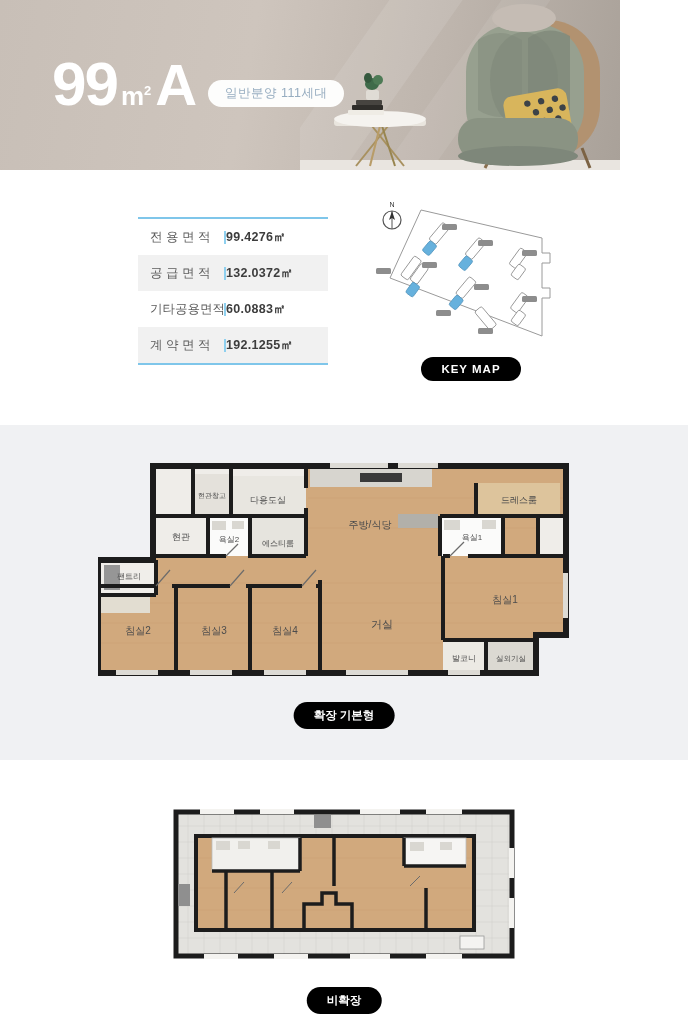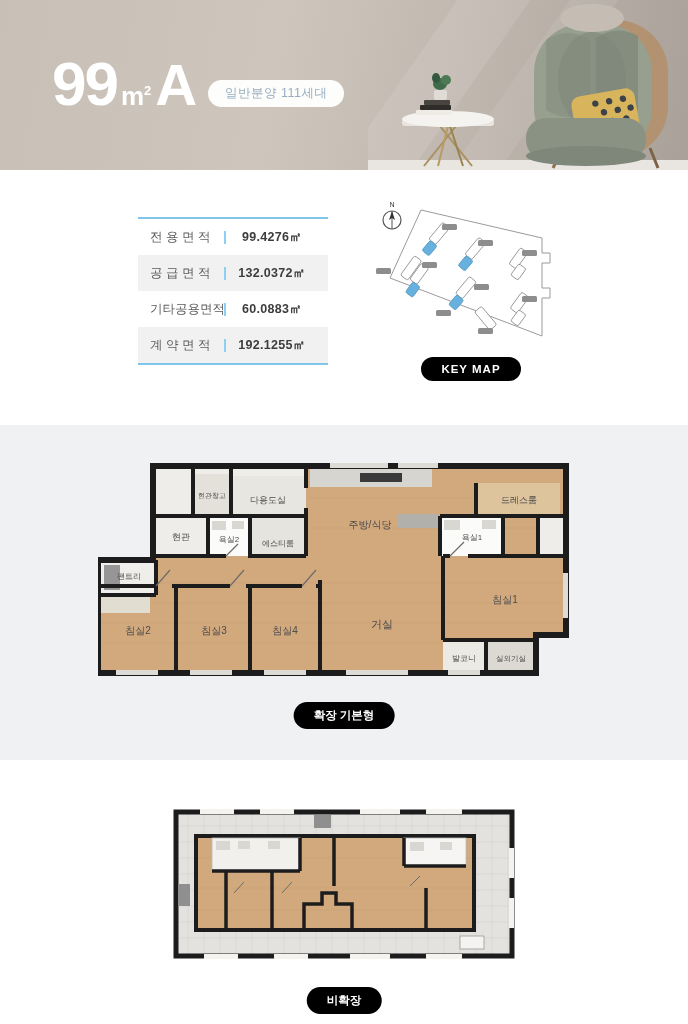--- a/index.html
+++ b/index.html
@@ -1,38 +1,38 @@
 <!DOCTYPE html>
 <html><head>
 <meta charset="utf-8">
 <style>
   * { margin:0; padding:0; box-sizing:border-box; }
   body { background:#ffffff; font-family:"Liberation Sans","DejaVu Sans",sans-serif; }
   .page { position:relative; width:688px; height:1024px; margin:0 auto; background:#ffffff; overflow:hidden; }
 
   
-  .hero { position:absolute; left:0; top:0; width:688px; height:170px;
+  .hero { position:absolute; left:0; top:0; width:620px; height:170px;
           background:linear-gradient(100deg,#c8bfb7 0%,#cec5bd 40%,#beb5ad 70%,#a9a199 100%); overflow:hidden;padding-left:48px; }
   .hero-art { position:absolute; right:0; top:0; }
   .hero-title { position:absolute; left:52px; top:48px; color:#ffffff; display:flex; align-items:baseline; }
   .t-num  { font-size:62px; font-weight:bold; letter-spacing:-2px; }
   .t-unit { font-size:26px; font-weight:600; margin-left:4px; }
   .t-sup  { font-size:13px; vertical-align:super; }
   .t-type { font-size:58px; font-weight:600; margin-left:4px; }
   .hero-badge { position:absolute; left:208px; top:80px; background:#fdfdfc; color:#97adc0;
                 font-size:12.5px; padding:5px 17px; border-radius:15px; letter-spacing:0.5px; }
 
   
   .area-table { position:absolute; left:138px; top:217px; width:190px;
                 border-top:2px solid #7fc6ea; border-bottom:2px solid #7fc6ea; }
   .a-row { height:36px; display:flex; align-items:center; font-size:12.5px; }
   .a-row:nth-child(even) { background:#f1f1f1; }
   .a-lbl { width:86px; padding-left:12px; color:#5c5c5c; white-space:nowrap; }
   .a-bar { width:2px; height:13px; background:#8ed0ef; flex:none; }
-  .a-val { flex:1; text-align:center; padding-right:10px; color:#3d3d3d; font-weight:bold; letter-spacing:0.3px; }
+  .a-val { flex:1; text-align:left; padding-right:10px; color:#3d3d3d; font-weight:bold; letter-spacing:0.3px; }
 
   
   .keymap { position:absolute; left:374px; top:198px; width:194px; text-align:center; }
   .pill-btn { display:inline-block; background:#000000; color:#ffffff; border-radius:14px;
               font-size:11.5px; font-weight:bold; letter-spacing:1px; padding:6px 20px; cursor:pointer; }
   .keymap .pill-btn { margin-top:10px; }
 
   
   .sec-gray { position:absolute; left:0; top:425px; width:688px; height:335px; background:#f0f1f3; }
   .plan1 { position:absolute; left:98px; top:458px; }

